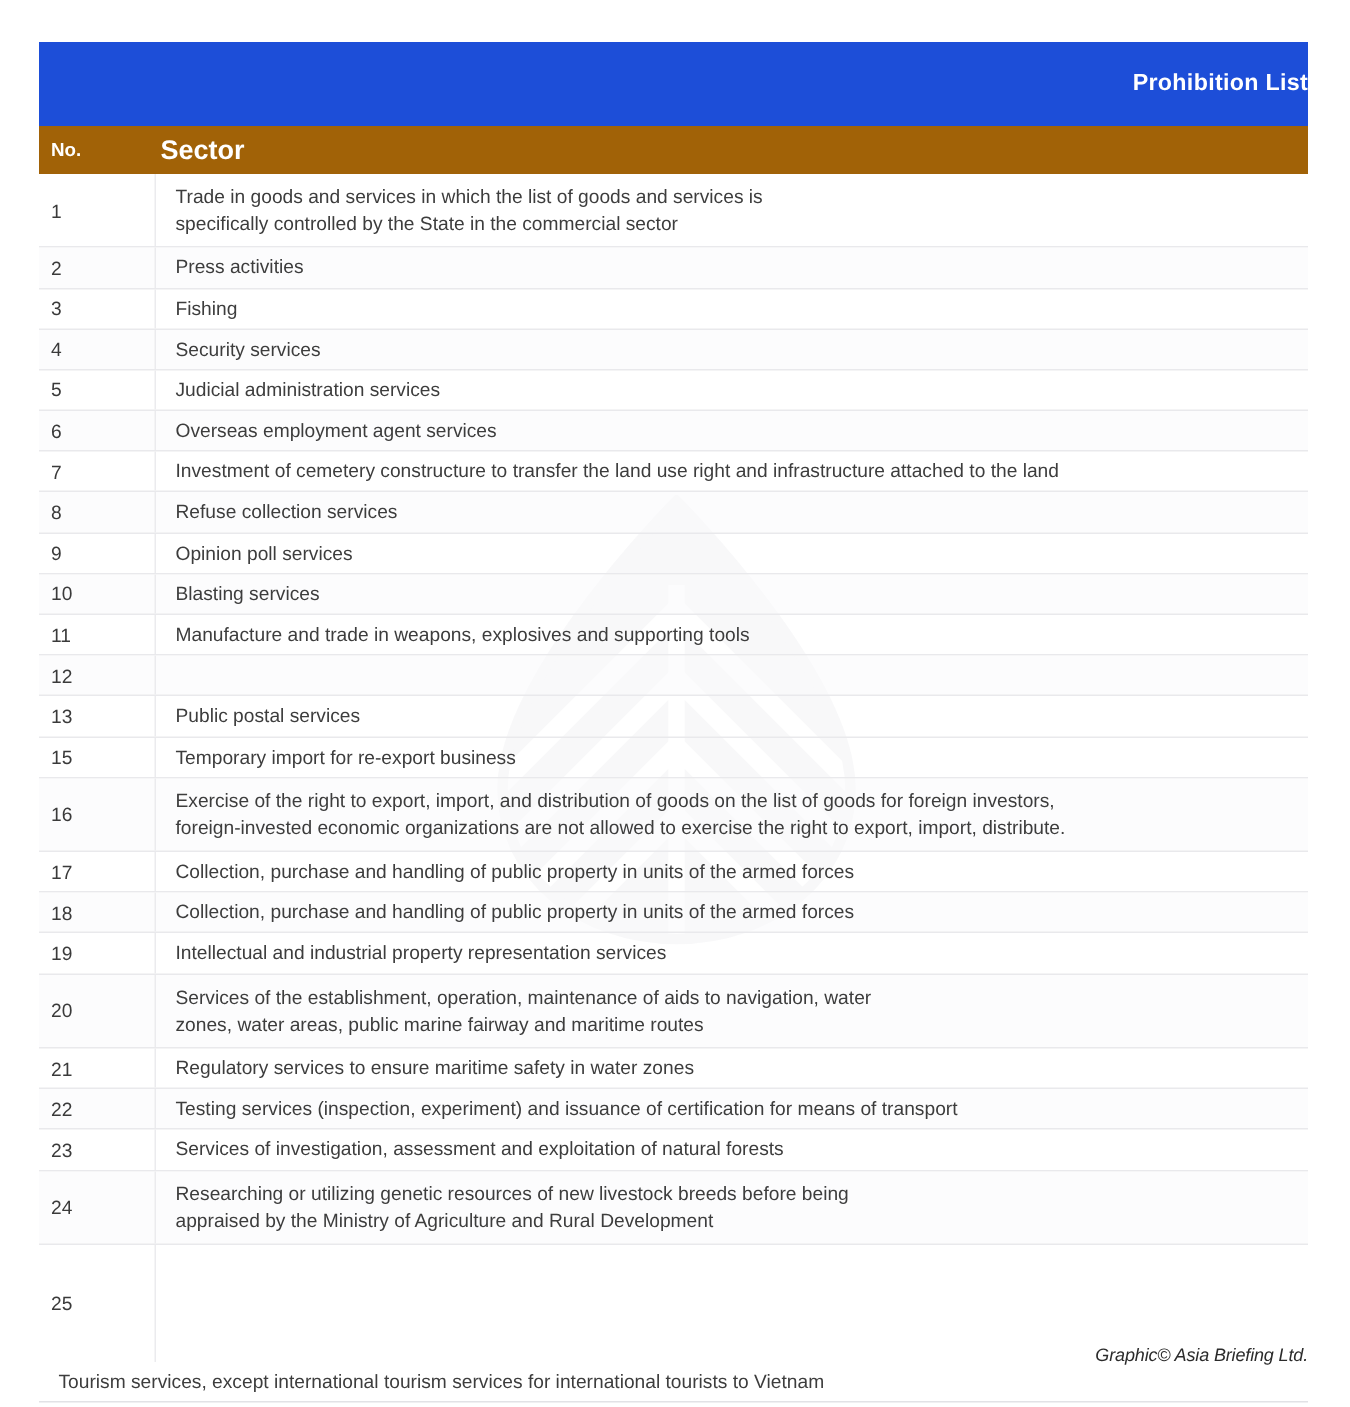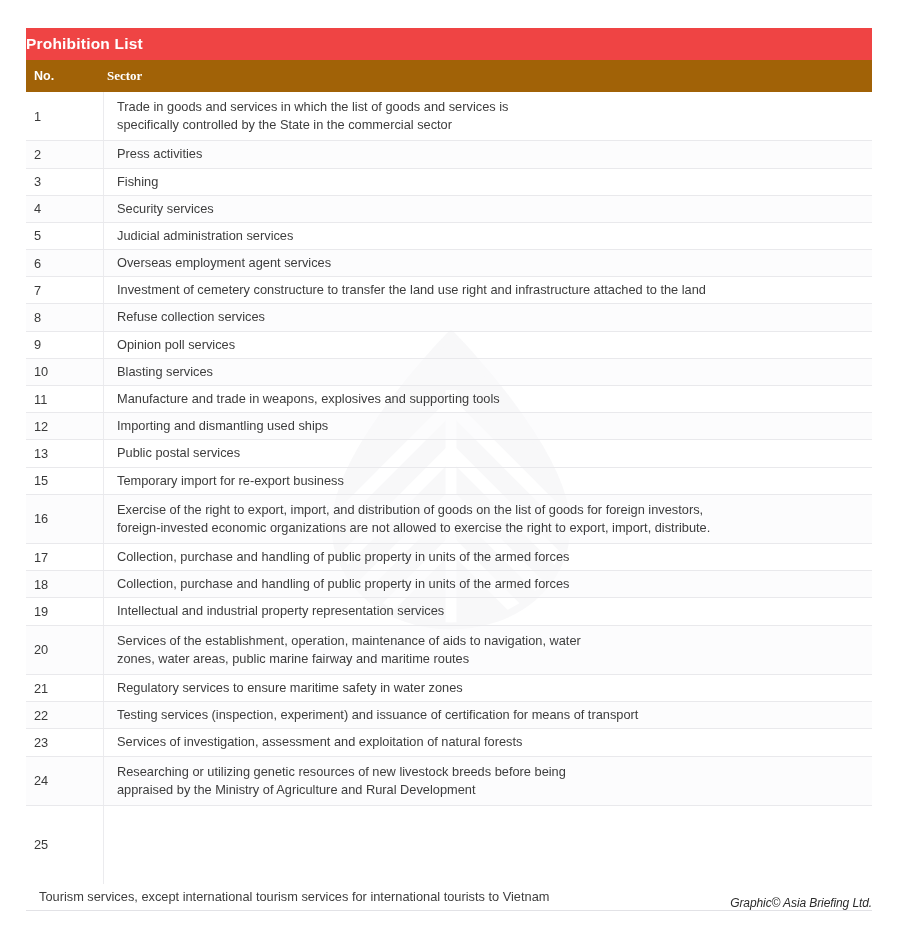--- a/index.html
+++ b/index.html
@@ -39,26 +39,26 @@
     top: 330px;
     width: 240px;
     height: 300px;
     opacity: 0.55;
     pointer-events: none;
     z-index: 0;
   }
 
   
   .title-bar {
-    background: #ef4444;
+    background: #1d4ed8;
     color: #ffffff;
-    height: 32px;
+    height: 56px;
     display: flex;
     align-items: center;
-    justify-content: flex-start;
+    justify-content: flex-end;
     position: relative;
     z-index: 2;
   }
   .title-bar .title-text {
     font-size: 15.5px;
     font-weight: bold;
     letter-spacing: 0.2px;
   }
 
   
@@ -73,23 +73,22 @@
   }
   .col-head .ch-no {
     width: 78px;
     padding-left: 8px;
     font-size: 12.5px;
     font-weight: bold;
   }
   .col-head .ch-sector {
     flex: 1;
     padding-left: 3px;
-    font-size: 13px;
+    font-size: 18px;
     font-weight: bold;
-    font-family: Liberation Serif, serif;
   }
 
   
   .tbody {
     position: relative;
     z-index: 1;
   }
   .row {
     display: flex;
     align-items: stretch;
@@ -242,23 +241,20 @@
           </div>
         </div>
         <div class="row single">
           <div class="cell-no">11</div>
           <div class="cell-sector">
             <div class="line">Manufacture and trade in weapons, explosives and supporting tools</div>
           </div>
         </div>
         <div class="row single alt">
           <div class="cell-no">12</div>
-          <div class="cell-sector">
-            <div class="line">Importing and dismantling used ships</div>
-          </div>
         </div>
         <div class="row single">
           <div class="cell-no">13</div>
           <div class="cell-sector">
             <div class="line">Public postal services</div>
           </div>
         </div>
         <div class="row single">
           <div class="cell-no">15</div>
           <div class="cell-sector">

